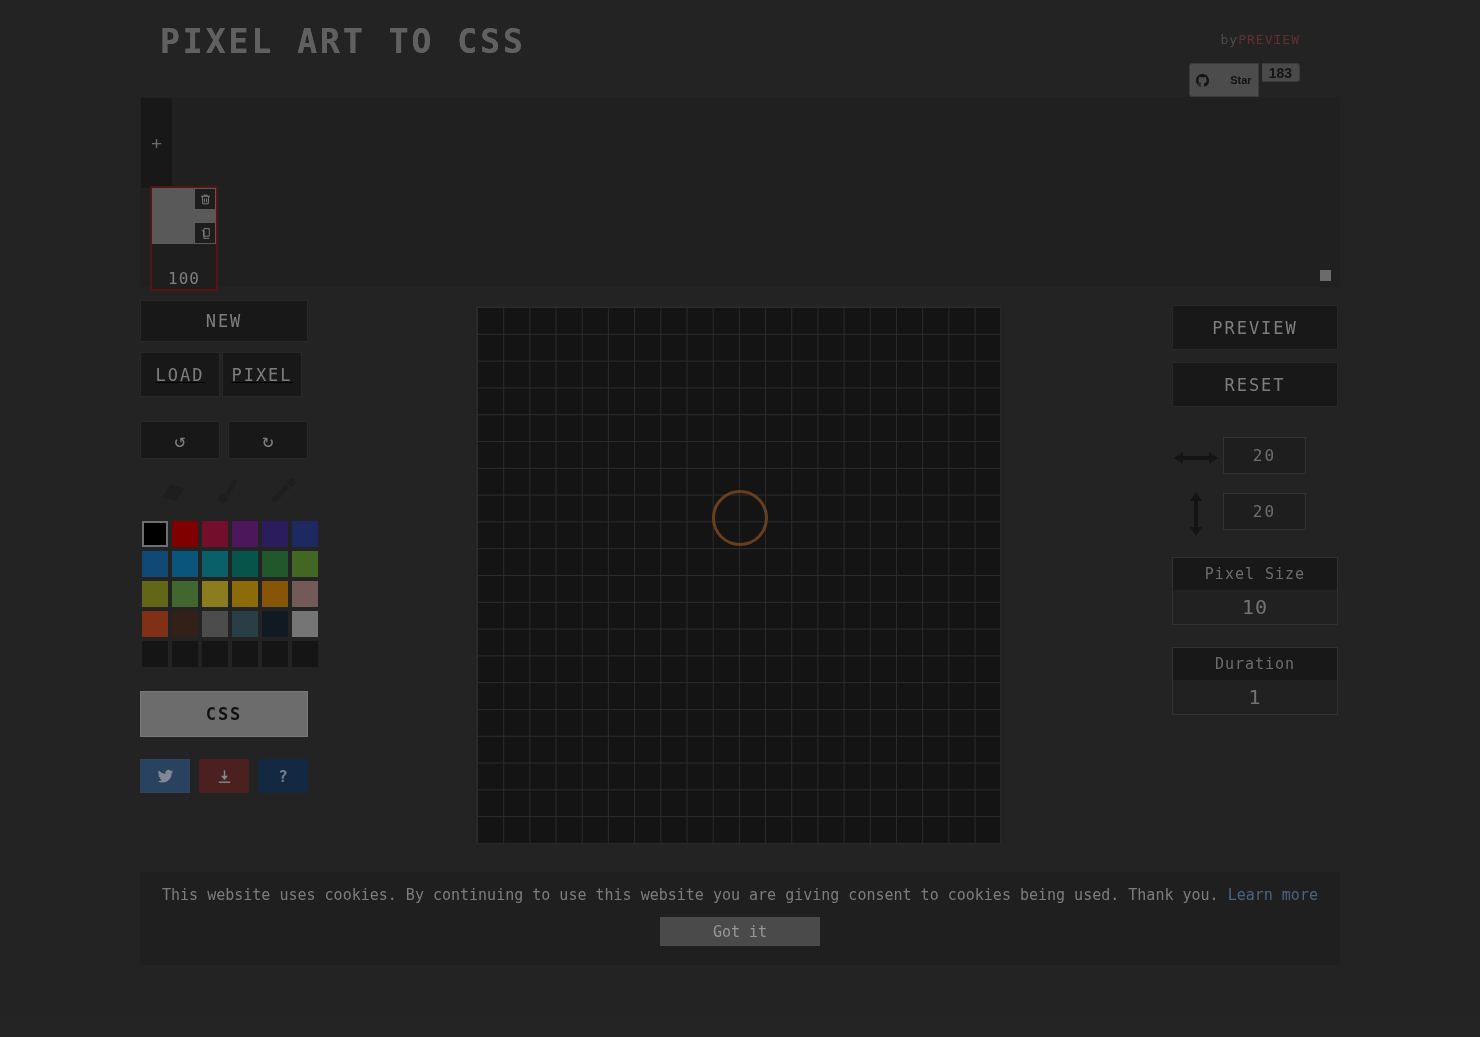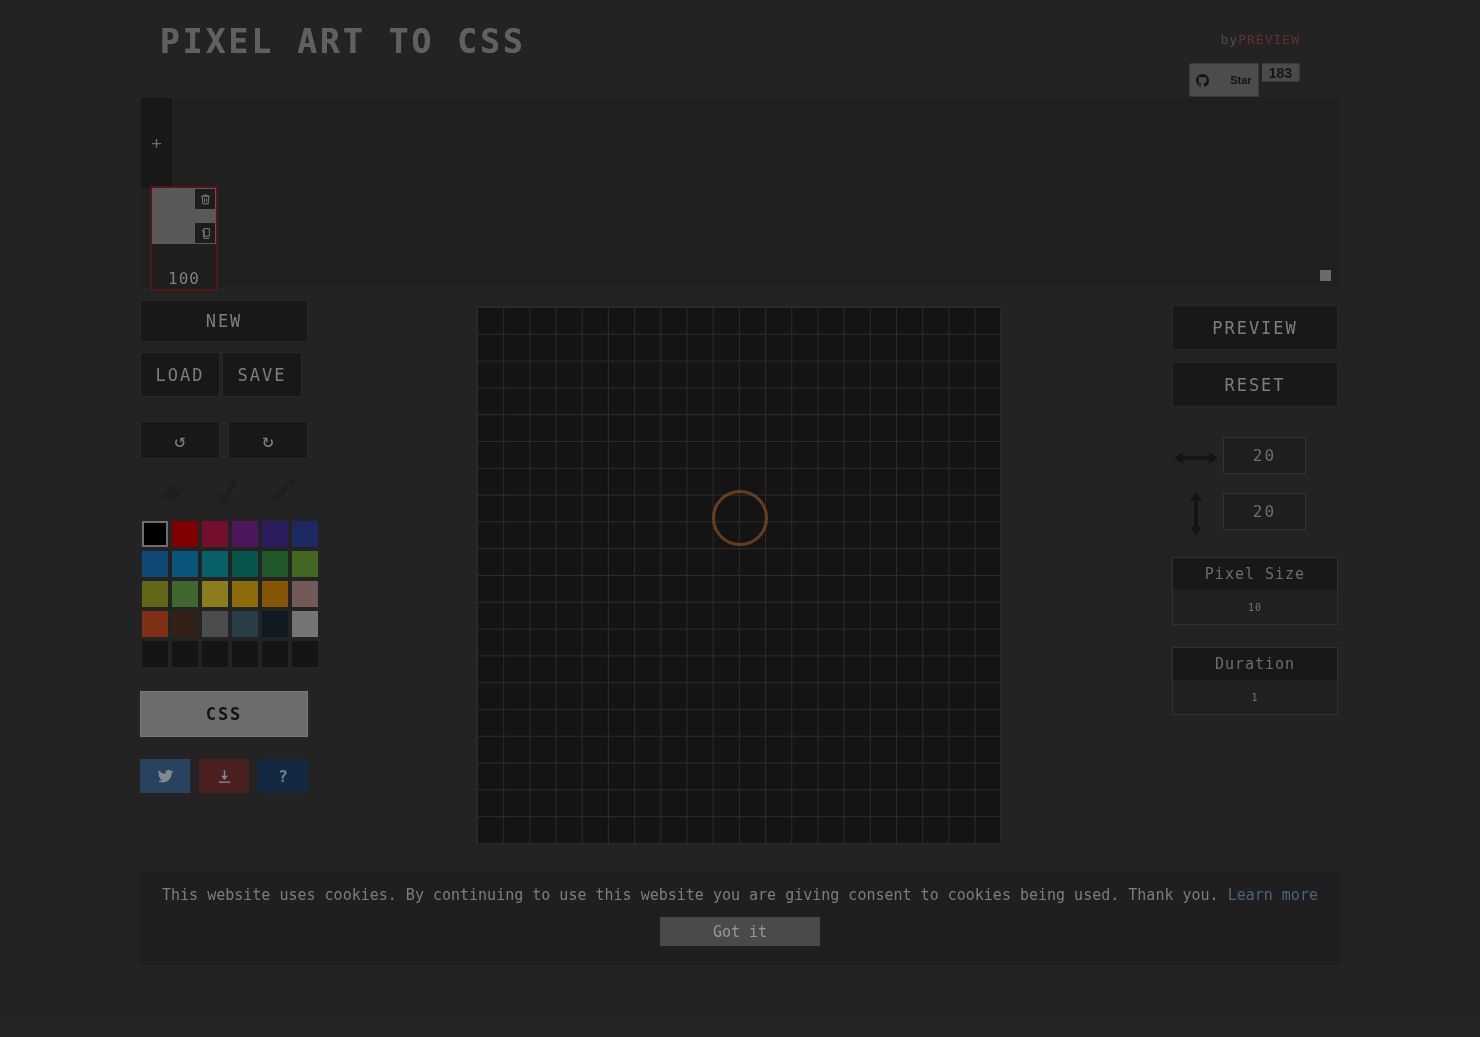--- a/index.html
+++ b/index.html
@@ -114,21 +114,21 @@
     background: #232323;
     border: 1px solid #3a3a3a;
     color: #b4b4b4;
     font-family: "DejaVu Sans Mono", monospace;
     font-size: 17px;
     letter-spacing: 2px;
     display: flex; align-items: center; justify-content: center;
     cursor: pointer;
   }
   .btn-new   { width: 168px; height: 42px; margin-bottom: 10px; }
-  .row2      { display: flex; gap: 2px; margin-bottom: 24px; }
+  .row2      { display: flex; gap: 2px; margin-bottom: 24px; text-decoration: underline; }
   .btn-half  { width: 80px; height: 45px; }
   .row-undo  { display: flex; gap: 8px; margin-bottom: 15px; }
   .btn-icon-sq { width: 80px; height: 38px; font-size: 19px; letter-spacing: 0; }
   .tools-row {
     display: flex; gap: 13px; margin-bottom: 14px; margin-left: 12px;
   }
   .tool { width: 42px; height: 33px; display: flex; align-items: center; justify-content: center; cursor: pointer; }
   .tool svg { width: 30px; height: 30px; fill: #2b2b2b; }
   
   .palette {
@@ -215,21 +215,21 @@
     color: #9b9b9b;
     font-family: "DejaVu Sans Mono", monospace;
     font-size: 15px; letter-spacing: 1px;
     display: flex; align-items: center; justify-content: center;
   }
   .field-value {
     height: 34px;
     background: #303030;
     color: #a5a5a5;
     font-family: "DejaVu Sans Mono", monospace;
-    font-size: 10px; letter-spacing: 1px;
+    font-size: 20px; letter-spacing: 1px;
     display: flex; align-items: center; justify-content: center;
   }
   
   .cookie {
     position: absolute; left: 140px; top: 872px;
     width: 1200px; height: 93px;
     background: #2d2d2d;
   }
   .cookie-text {
     position: absolute; left: 0; right: 0; top: 14px;
@@ -299,21 +299,21 @@
       <div class="frame-label">100</div>
     </div>
 
     <div class="frames-resize"></div>
   </div>
 
   <div class="left-panel">
     <div class="btn btn-new">NEW</div>
     <div class="row2">
       <div class="btn btn-half">LOAD</div>
-      <div class="btn btn-half">SAVE</div>
+      <div class="btn btn-half">PIXEL</div>
     </div>
     <div class="row-undo">
       <div class="btn btn-icon-sq">↺</div>
       <div class="btn btn-icon-sq">↻</div>
     </div>
 
     <div class="tools-row">
       <div class="tool">
         <svg viewBox="0 0 24 24">
           <path d="M3 17l7-10 11 3-7 10z"></path>

